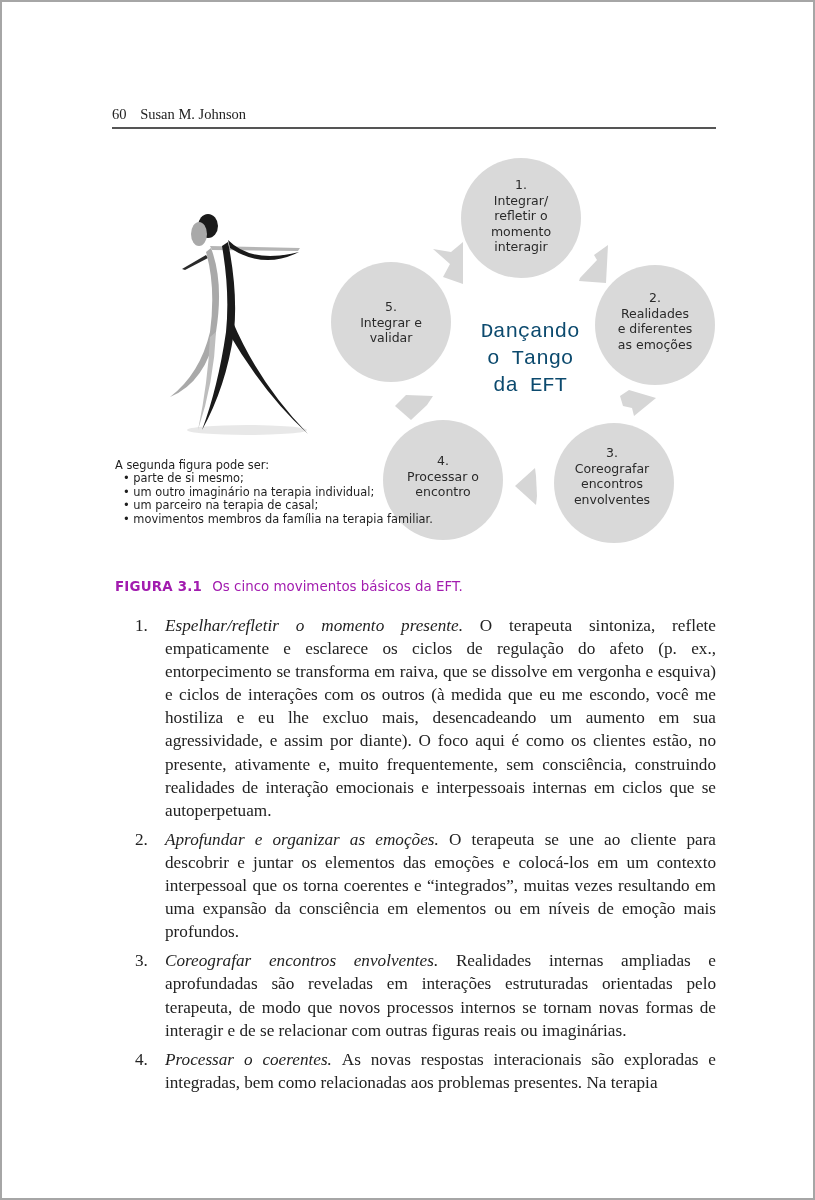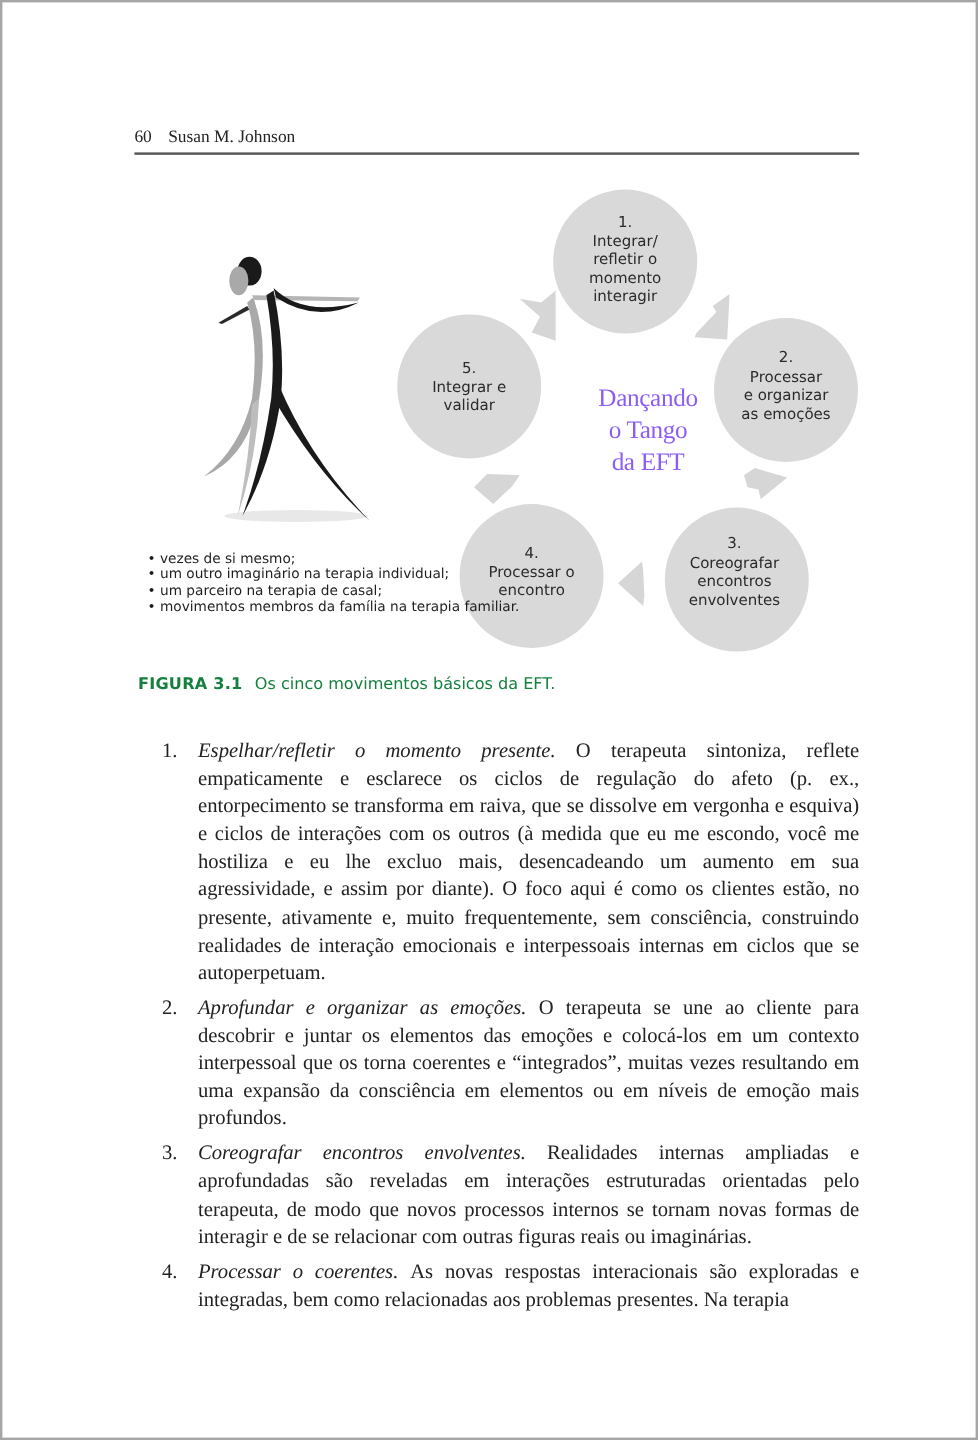--- a/index.html
+++ b/index.html
@@ -21,35 +21,35 @@
       position: absolute; left: 110px; top: 125px; width: 604px; height: 2px;
       background: #555;
     }
     .figure-svg { position: absolute; left: 0; top: 0; }
     .circle-label {
       position: absolute; width: 120px; text-align: center;
       font-family: "DejaVu Sans", "Liberation Sans", sans-serif;
       font-size: 12.5px; line-height: 15.5px; color: #2a2a2a;
     }
     .center-title {
-      position: absolute; left: 468px; top: 316px; width: 140px; text-align: center;
-      font-family: Liberation Serif, serif;
-      font-size: 21px; line-height: 27px; color: #8b5cf6; letter-spacing: -0.3px;
+      position: absolute; left: 458px; top: 316px; width: 140px; text-align: center;
+      font-family: Liberation Mono, monospace;
+      font-size: 21px; line-height: 27px; color: #0c4a6e; letter-spacing: -0.3px;
     }
     .fig-note {
       position: absolute; left: 113px; top: 457px;
       font-family: "DejaVu Sans", "Liberation Sans", sans-serif;
       font-size: 11.4px; line-height: 13.4px; color: #1e1e1e;
     }
     .fig-note ul { margin: 0; padding: 0 0 0 8px; list-style: none; }
     .fig-note li::before { content: "• "; }
     .fig-caption {
-      position: absolute; left: 113px; top: 561px;
+      position: absolute; left: 113px; top: 577px;
       font-family: "DejaVu Sans", "Liberation Sans", sans-serif;
-      font-size: 13.4px; color: #15803d;
+      font-size: 13.4px; color: #a21caf;
     }
     .fig-caption .lbl { font-weight: bold; margin-right: 6px; letter-spacing: 0.2px; }
     .body-list {
       position: absolute; left: 133px; top: 612px; width: 581px;
       font-family: "Liberation Serif", "DejaVu Serif", serif;
       font-size: 17.2px; line-height: 23.1px; color: #222;
       text-align: justify; hyphens: manual;
     }
     .body-list .item { position: relative; padding-left: 30px; margin-bottom: 6px; }
     .body-list .item .num { position: absolute; left: 0; top: 0; }
@@ -114,22 +114,22 @@
   <div class="circle-label" style="left:459px; top:175px;">
     <div>1.</div>
     <div>Integrar/</div>
     <div>refletir o</div>
     <div>momento</div>
     <div>interagir</div>
   </div>
 
   <div class="circle-label" style="left:593px; top:288px;">
     <div>2.</div>
-    <div>Processar</div>
-    <div>e organizar</div>
+    <div>Realidades</div>
+    <div>e diferentes</div>
     <div>as emoções</div>
   </div>
 
   <div class="circle-label" style="left:550px; top:443px;">
     <div>3.</div>
     <div>Coreografar</div>
     <div>encontros</div>
     <div>envolventes</div>
   </div>
 
@@ -145,22 +145,23 @@
     <div>validar</div>
   </div>
 
   <div class="center-title">
     <div>Dançando</div>
     <div>o Tango</div>
     <div>da EFT</div>
   </div>
 
   <div class="fig-note">
+    <div>A segunda figura pode ser:</div>
     <ul>
-      <li>vezes de si mesmo;</li>
+      <li>parte de si mesmo;</li>
       <li>um outro imaginário na terapia individual;</li>
       <li>um parceiro na terapia de casal;</li>
       <li>movimentos membros da família na terapia familiar.</li>
     </ul>
   </div>
 
   <div class="fig-caption">
     <span class="lbl">FIGURA 3.1</span>
     <span>Os cinco movimentos básicos da EFT.</span>
   </div>

